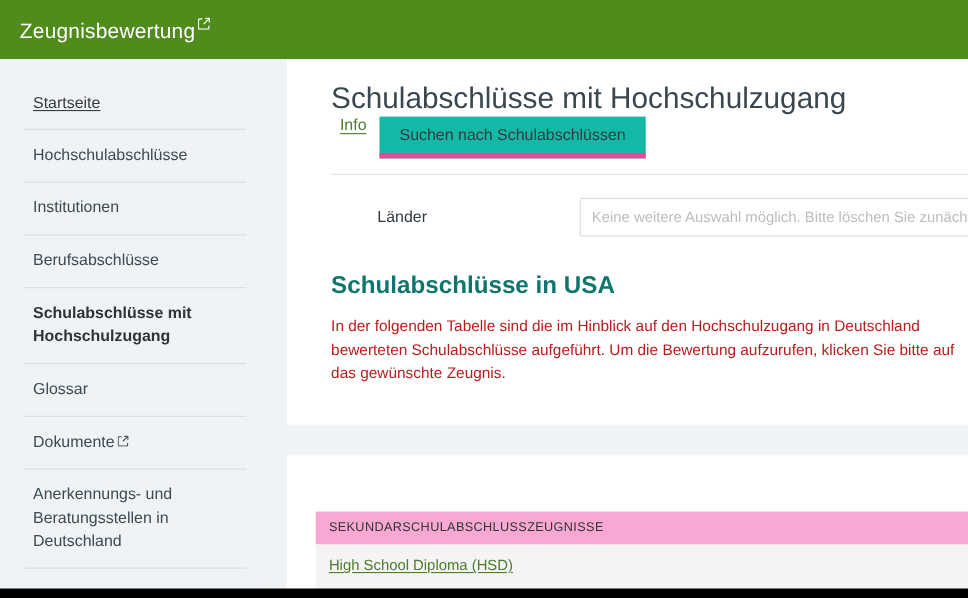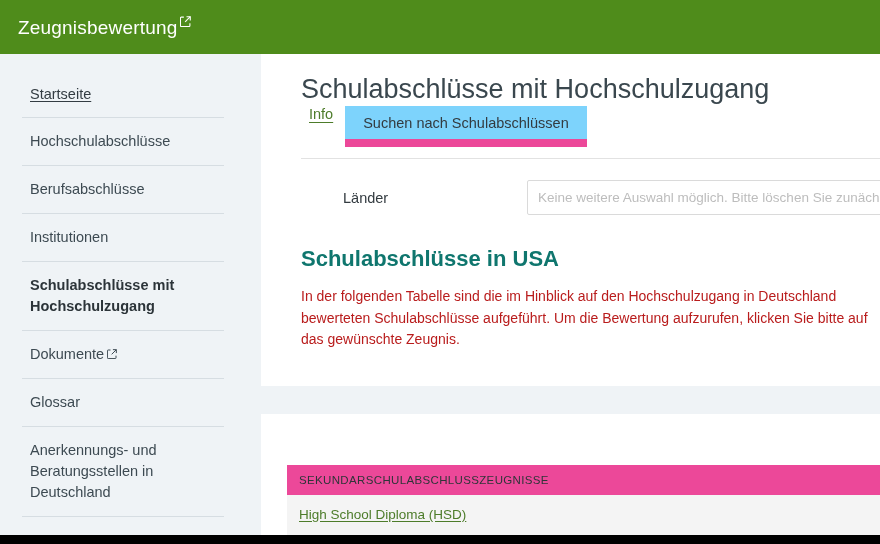--- a/index.html
+++ b/index.html
@@ -69,23 +69,23 @@
   
   .tabs {
     position:absolute; left:40px; top:52px; width:579px; height:35px;
     display:flex; align-items:flex-start;
   }
   .tab-info {
     font-size:14.5px; color:#4d7c2a; text-decoration:underline;
     text-underline-offset:3px; padding:0 12px 9px 8px; cursor:pointer;
   }
   .tab-active {
-    background:#7dd3fc; color:#333b40; font-size:14.5px;
+    background:#14b8a6; color:#333b40; font-size:14.5px;
     padding:9px 18px 8px 18px;
-    border-bottom:8px solid #ec4899; cursor:pointer;
+    border-bottom:5px solid #ec4899; cursor:pointer;
   }
   .tabs-rule {
     position:absolute; left:40px; top:104px; width:579px; height:1px;
     background:#e2e2e2;
   }
 
   
   .field-row {
     position:absolute; left:40px; top:126px; width:579px; height:40px;margin-left:42px;
   }
@@ -109,21 +109,21 @@
   .para {
     position:absolute; left:40px; top:232px; width:575px;
     font-size:14px; color:#b91c1c; line-height:1.55;
   }
 
   
   .tbl {
     position:absolute; left:26px; top:51px; width:593px;
   }
   .tbl-head {
-    background:#ec4899; color:#2f3539;
+    background:#f9a8d4; color:#2f3539;
     font-size:11.5px; letter-spacing:.35px;
     padding:9px 12px 9px 12px;
   }
   .tbl-row {
     background:#f4f4f4; padding:10px 12px 14px 12px;
   }
   .tbl-link {
     color:#4d7c2a; font-size:13.5px; text-decoration:underline;
     text-underline-offset:2px; cursor:pointer;margin-top:27px;
   }
@@ -156,42 +156,42 @@
 
         <div class="nav-item home">
           <span class="nav-label">Startseite</span>
         </div>
 
         <div class="nav-item">
           <span class="nav-label">Hochschulabschlüsse</span>
         </div>
 
         <div class="nav-item">
+          <span class="nav-label">Institutionen</span>
+        </div>
+
+        <div class="nav-item">
           <span class="nav-label">Berufsabschlüsse</span>
-        </div>
-
-        <div class="nav-item">
-          <span class="nav-label">Institutionen</span>
         </div>
 
         <div class="nav-item active">
           <span class="nav-label">Schulabschlüsse mit Hochschulzugang</span>
         </div>
 
+
+        <div class="nav-item">
+          <span class="nav-label">Glossar</span>
+        </div>
 
         <div class="nav-item">
           <span class="nav-label">Dokumente</span><span class="nav-ext"><svg width="10" height="10" viewBox="0 0 12 12">
                 <path d="M4.2 1.2H1.4a.9.9 0 0 0-.9.9v8.5c0 .5.4.9.9.9h8.5a.9.9 0 0 0 .9-.9V8" fill="none" stroke="#3d4a52" stroke-width="1.2"></path>
                 <path d="M7.1.8h4.1v4.1" fill="none" stroke="#3d4a52" stroke-width="1.2"></path>
                 <path d="M11.2.8 5.6 6.4" fill="none" stroke="#3d4a52" stroke-width="1.2"></path>
               </svg></span>
-        </div>
-
-        <div class="nav-item">
-          <span class="nav-label">Glossar</span>
         </div>
 
         <div class="nav-item">
           <span class="nav-label">Anerkennungs- und Beratungsstellen in Deutschland</span>
         </div>
 
       </div>
     </nav>
 
     <main class="main">

